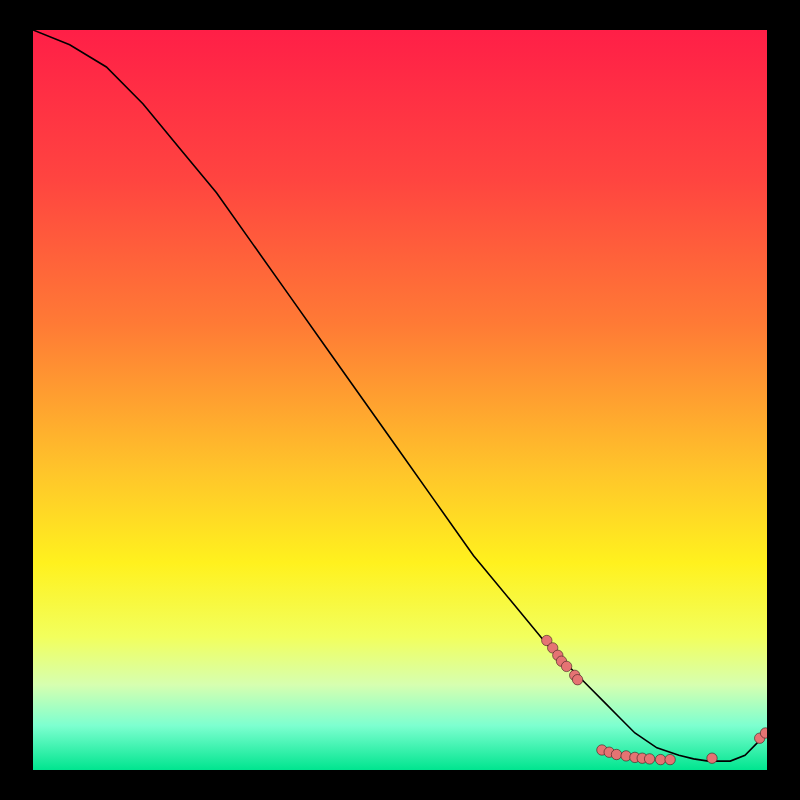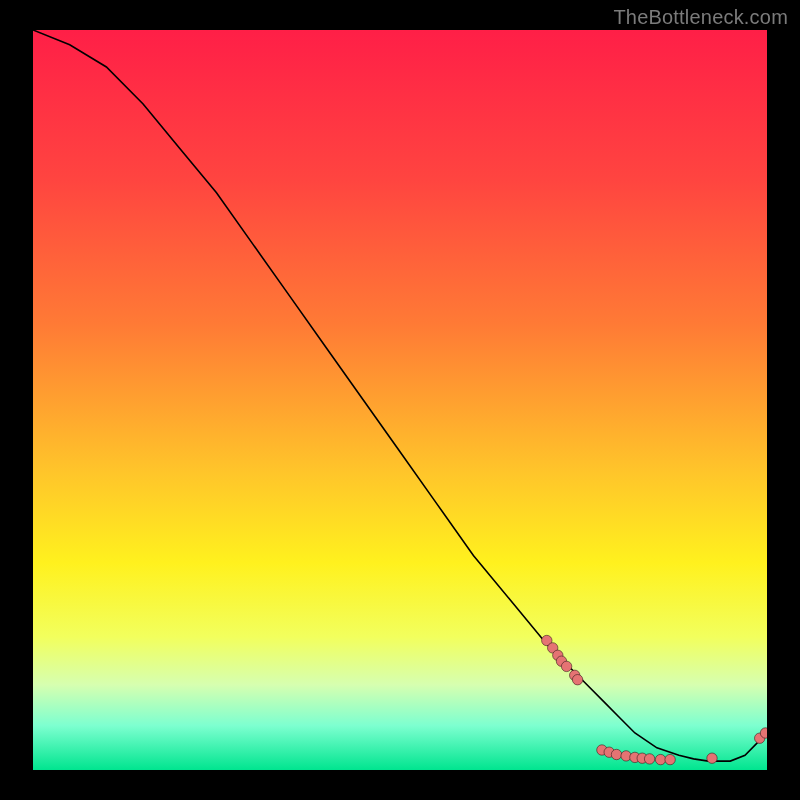--- a/index.html
+++ b/index.html
@@ -75,14 +75,13 @@
           <circle cx="649.6" cy="758.9" r="5.2" fill="#e57373" stroke="#3a1f1f" stroke-width="0.6"></circle>
           <circle cx="660.6" cy="759.6" r="5.2" fill="#e57373" stroke="#3a1f1f" stroke-width="0.6"></circle>
           <circle cx="670.1" cy="759.6" r="5.2" fill="#e57373" stroke="#3a1f1f" stroke-width="0.6"></circle>
           <circle cx="712.0" cy="758.2" r="5.2" fill="#e57373" stroke="#3a1f1f" stroke-width="0.6"></circle>
           <circle cx="759.7" cy="738.2" r="5.2" fill="#e57373" stroke="#3a1f1f" stroke-width="0.6"></circle>
           <circle cx="765.5" cy="733.0" r="5.2" fill="#e57373" stroke="#3a1f1f" stroke-width="0.6"></circle>
         </g>
     </g>
   </svg>
 
-  <div class="watermark">TheBottleneck.com</div>
 </div>
 
 </body></html>

